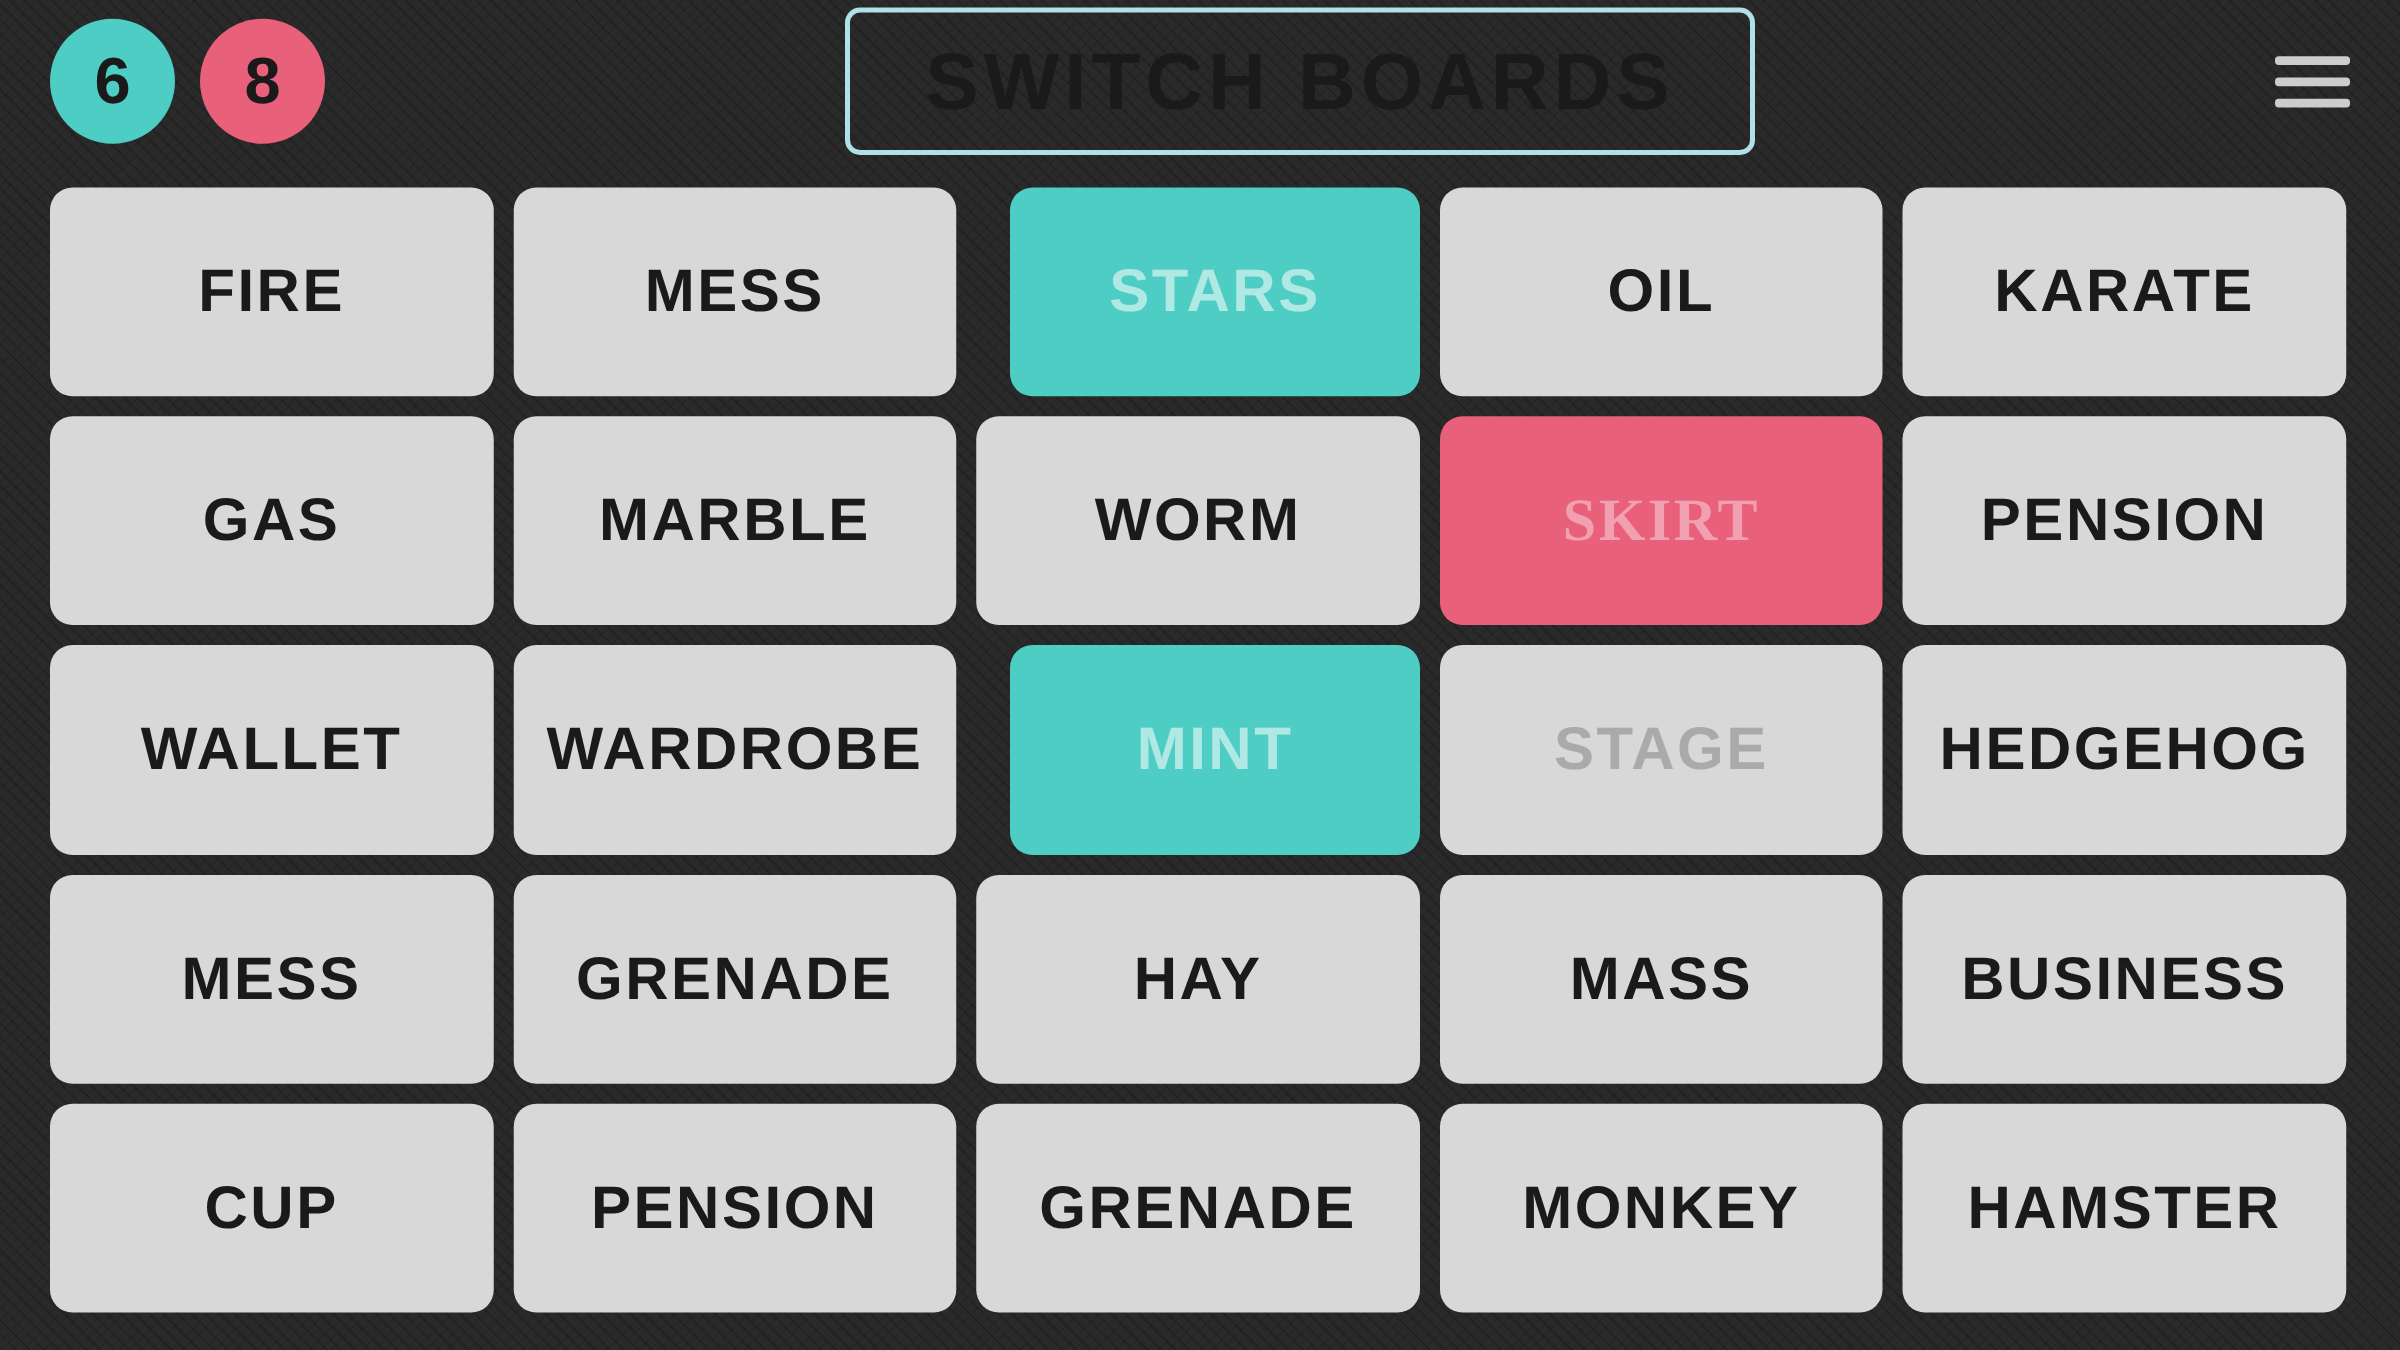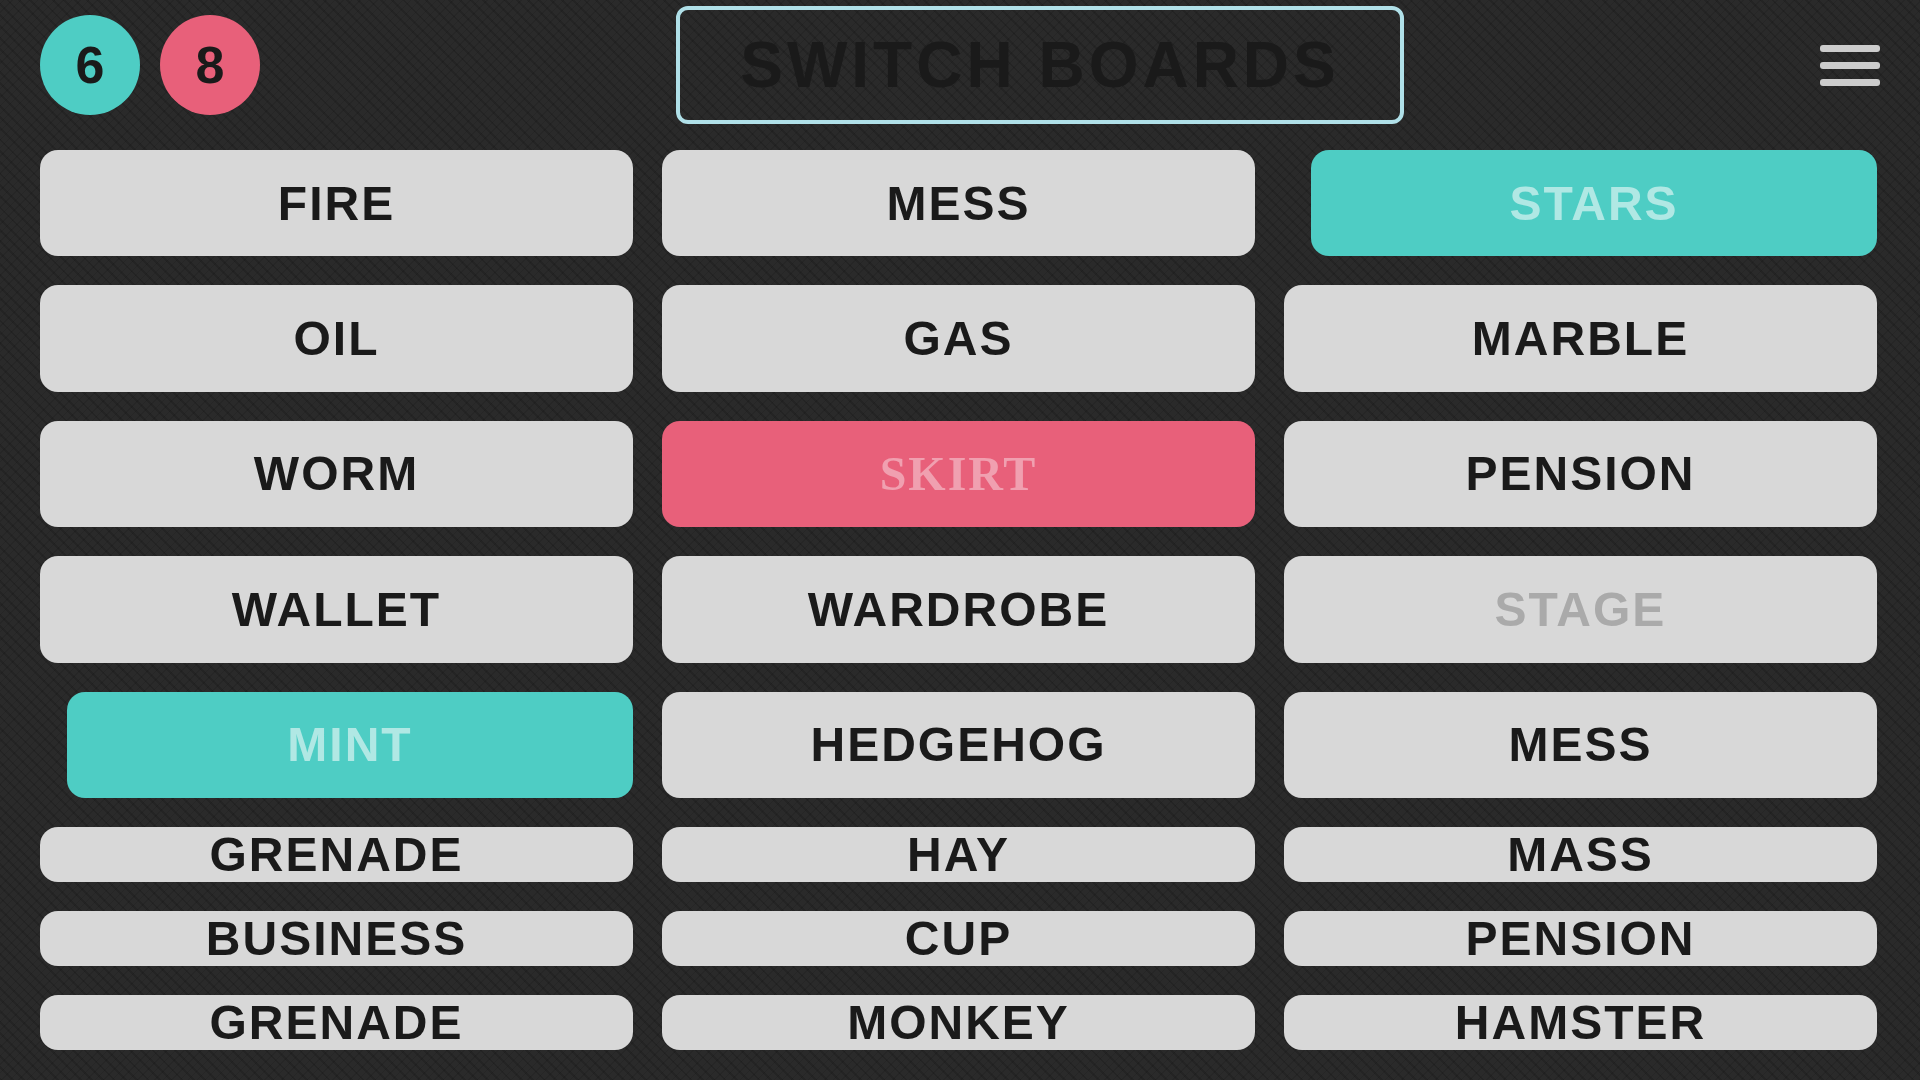--- a/index.html
+++ b/index.html
@@ -70,23 +70,23 @@
     .menu-icon .line {
       width: 60px;
       height: 7px;
       background: #cccccc;
       border-radius: 3px;
     }
 
     
     .grid {
       display: grid;
-      grid-template-columns: repeat(3, 1fr);
+      grid-template-columns: repeat(5, 1fr);
       grid-template-rows: repeat(5, 1fr);
-      gap: 29px;
+      gap: 16px;
       padding: 20px 43px 30px 40px;
       height: calc(1080px - 130px);
     }
 
     .word-btn {
       border: none;
       border-radius: 18px;
       display: flex;
       align-items: center;
       justify-content: center;
@@ -142,29 +142,30 @@
     <div class="line"></div>
     <div class="line"></div>
   </div>
 </div>
 
 <div class="grid" id="word-grid">
 <button class="word-btn default">FIRE</button>
     <button class="word-btn default">MESS</button>
     <button class="word-btn teal">STARS</button>
     <button class="word-btn default">OIL</button>
+    <button class="word-btn default">KARATE</button>
     <button class="word-btn default">GAS</button>
     <button class="word-btn default">MARBLE</button>
     <button class="word-btn default">WORM</button>
     <button class="word-btn pink">SKIRT</button>
     <button class="word-btn default">PENSION</button>
     <button class="word-btn default">WALLET</button>
     <button class="word-btn default">WARDROBE</button>
+    <button class="word-btn teal">MINT</button>
     <button class="word-btn used">STAGE</button>
-    <button class="word-btn teal">MINT</button>
     <button class="word-btn default">HEDGEHOG</button>
     <button class="word-btn default">MESS</button>
     <button class="word-btn default">GRENADE</button>
     <button class="word-btn default">HAY</button>
     <button class="word-btn default">MASS</button>
     <button class="word-btn default">BUSINESS</button>
     <button class="word-btn default">CUP</button>
     <button class="word-btn default">PENSION</button>
     <button class="word-btn default">GRENADE</button>
     <button class="word-btn default">MONKEY</button>

